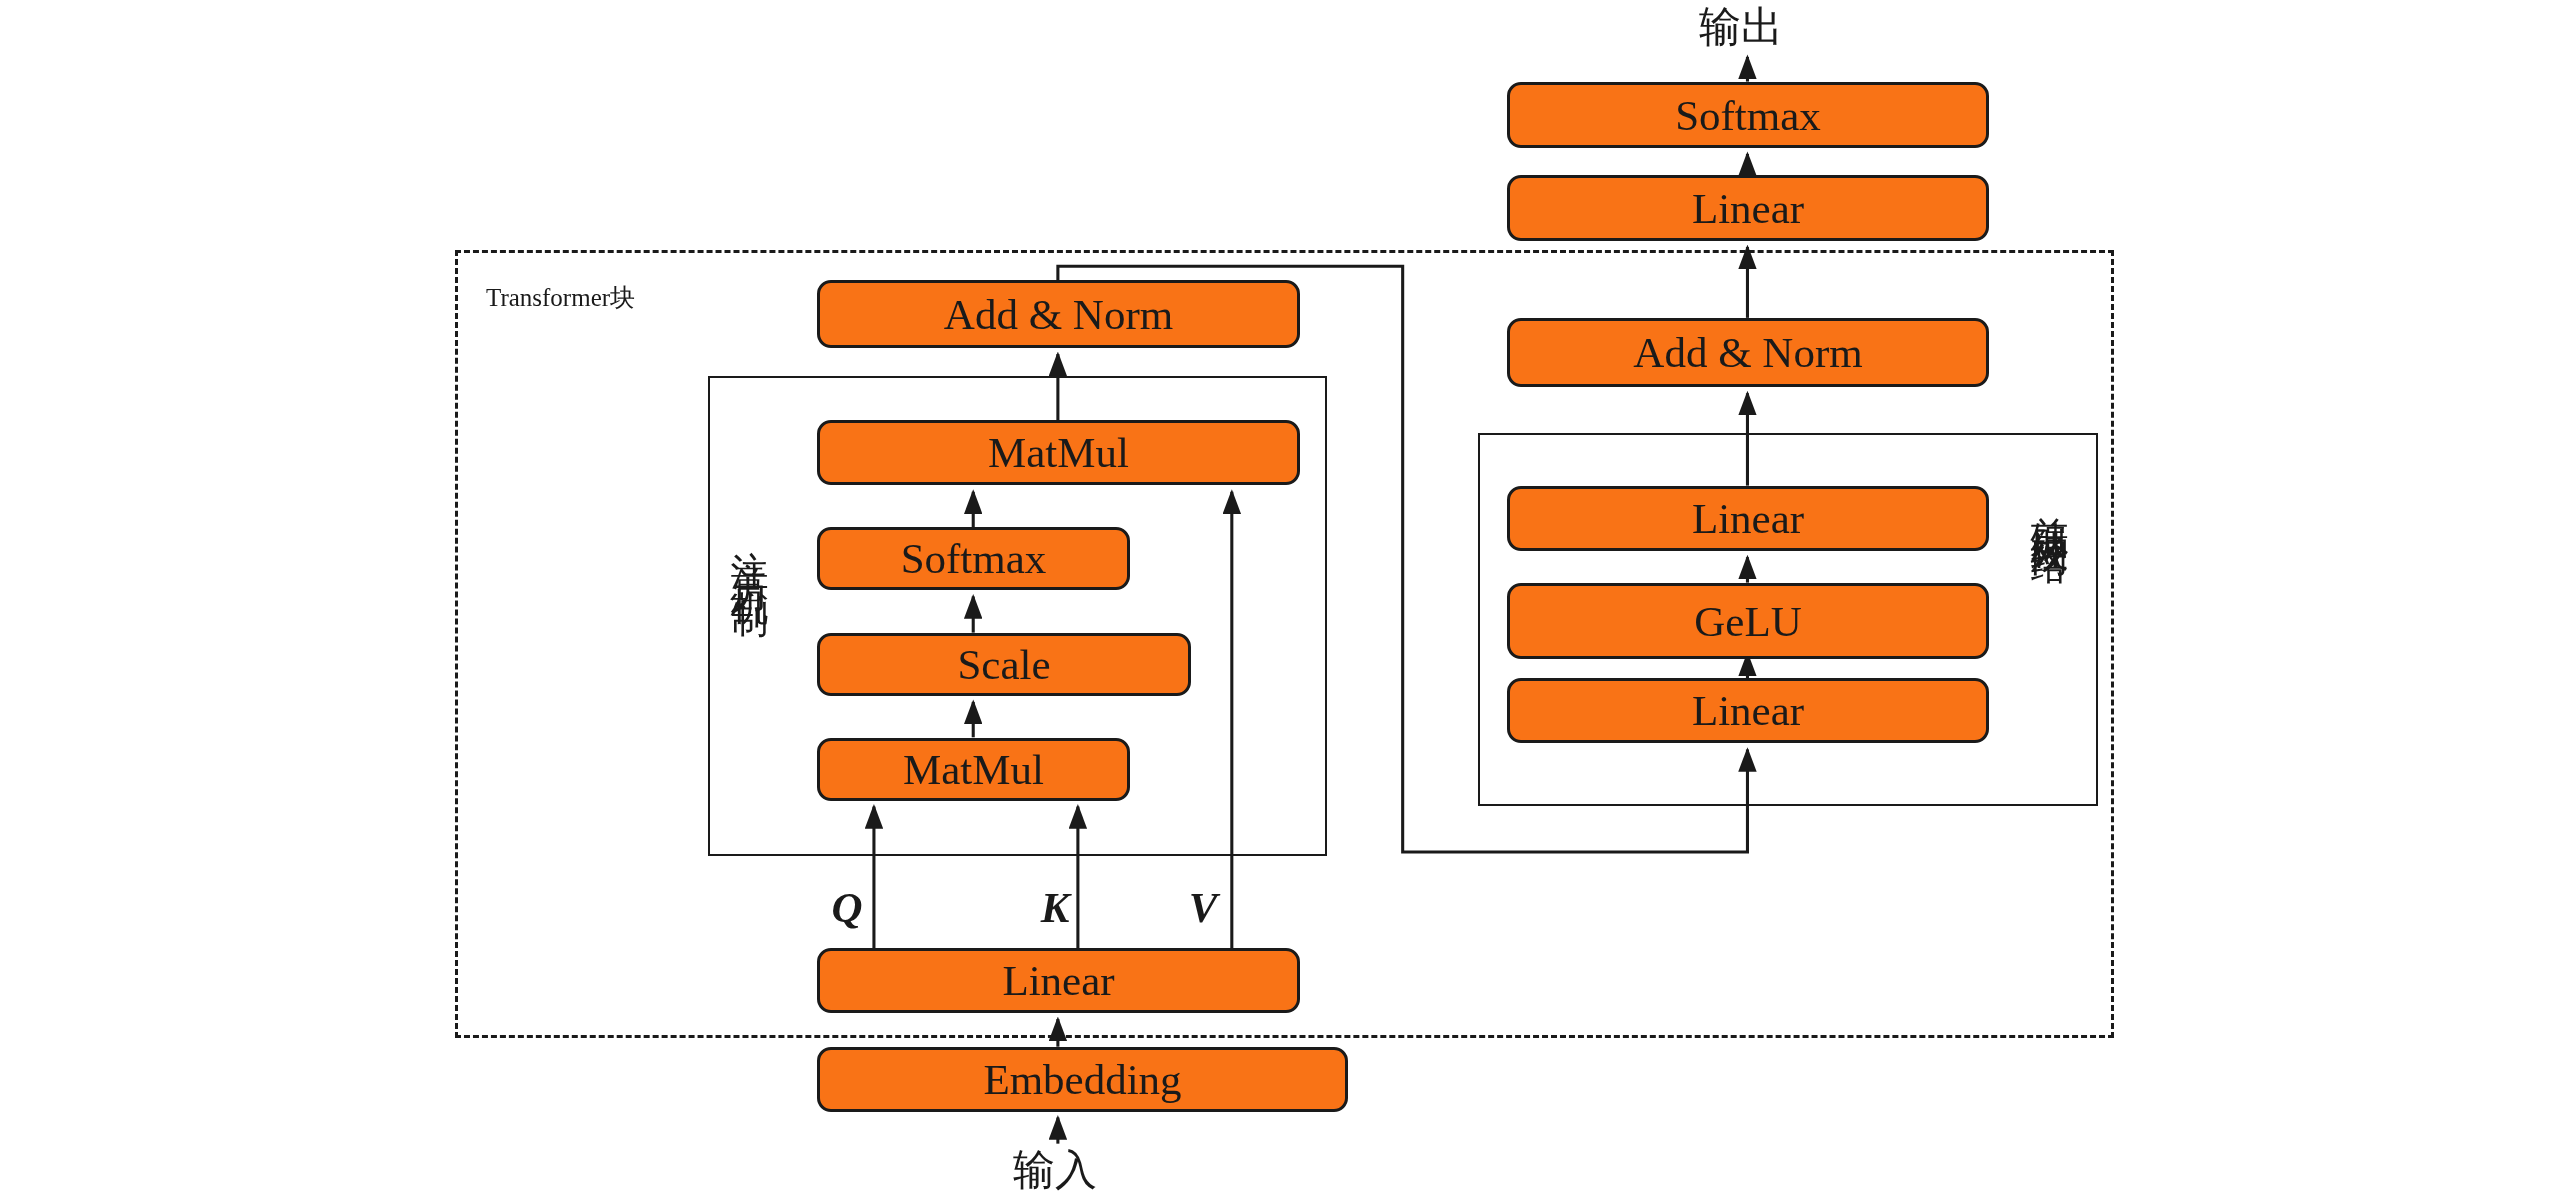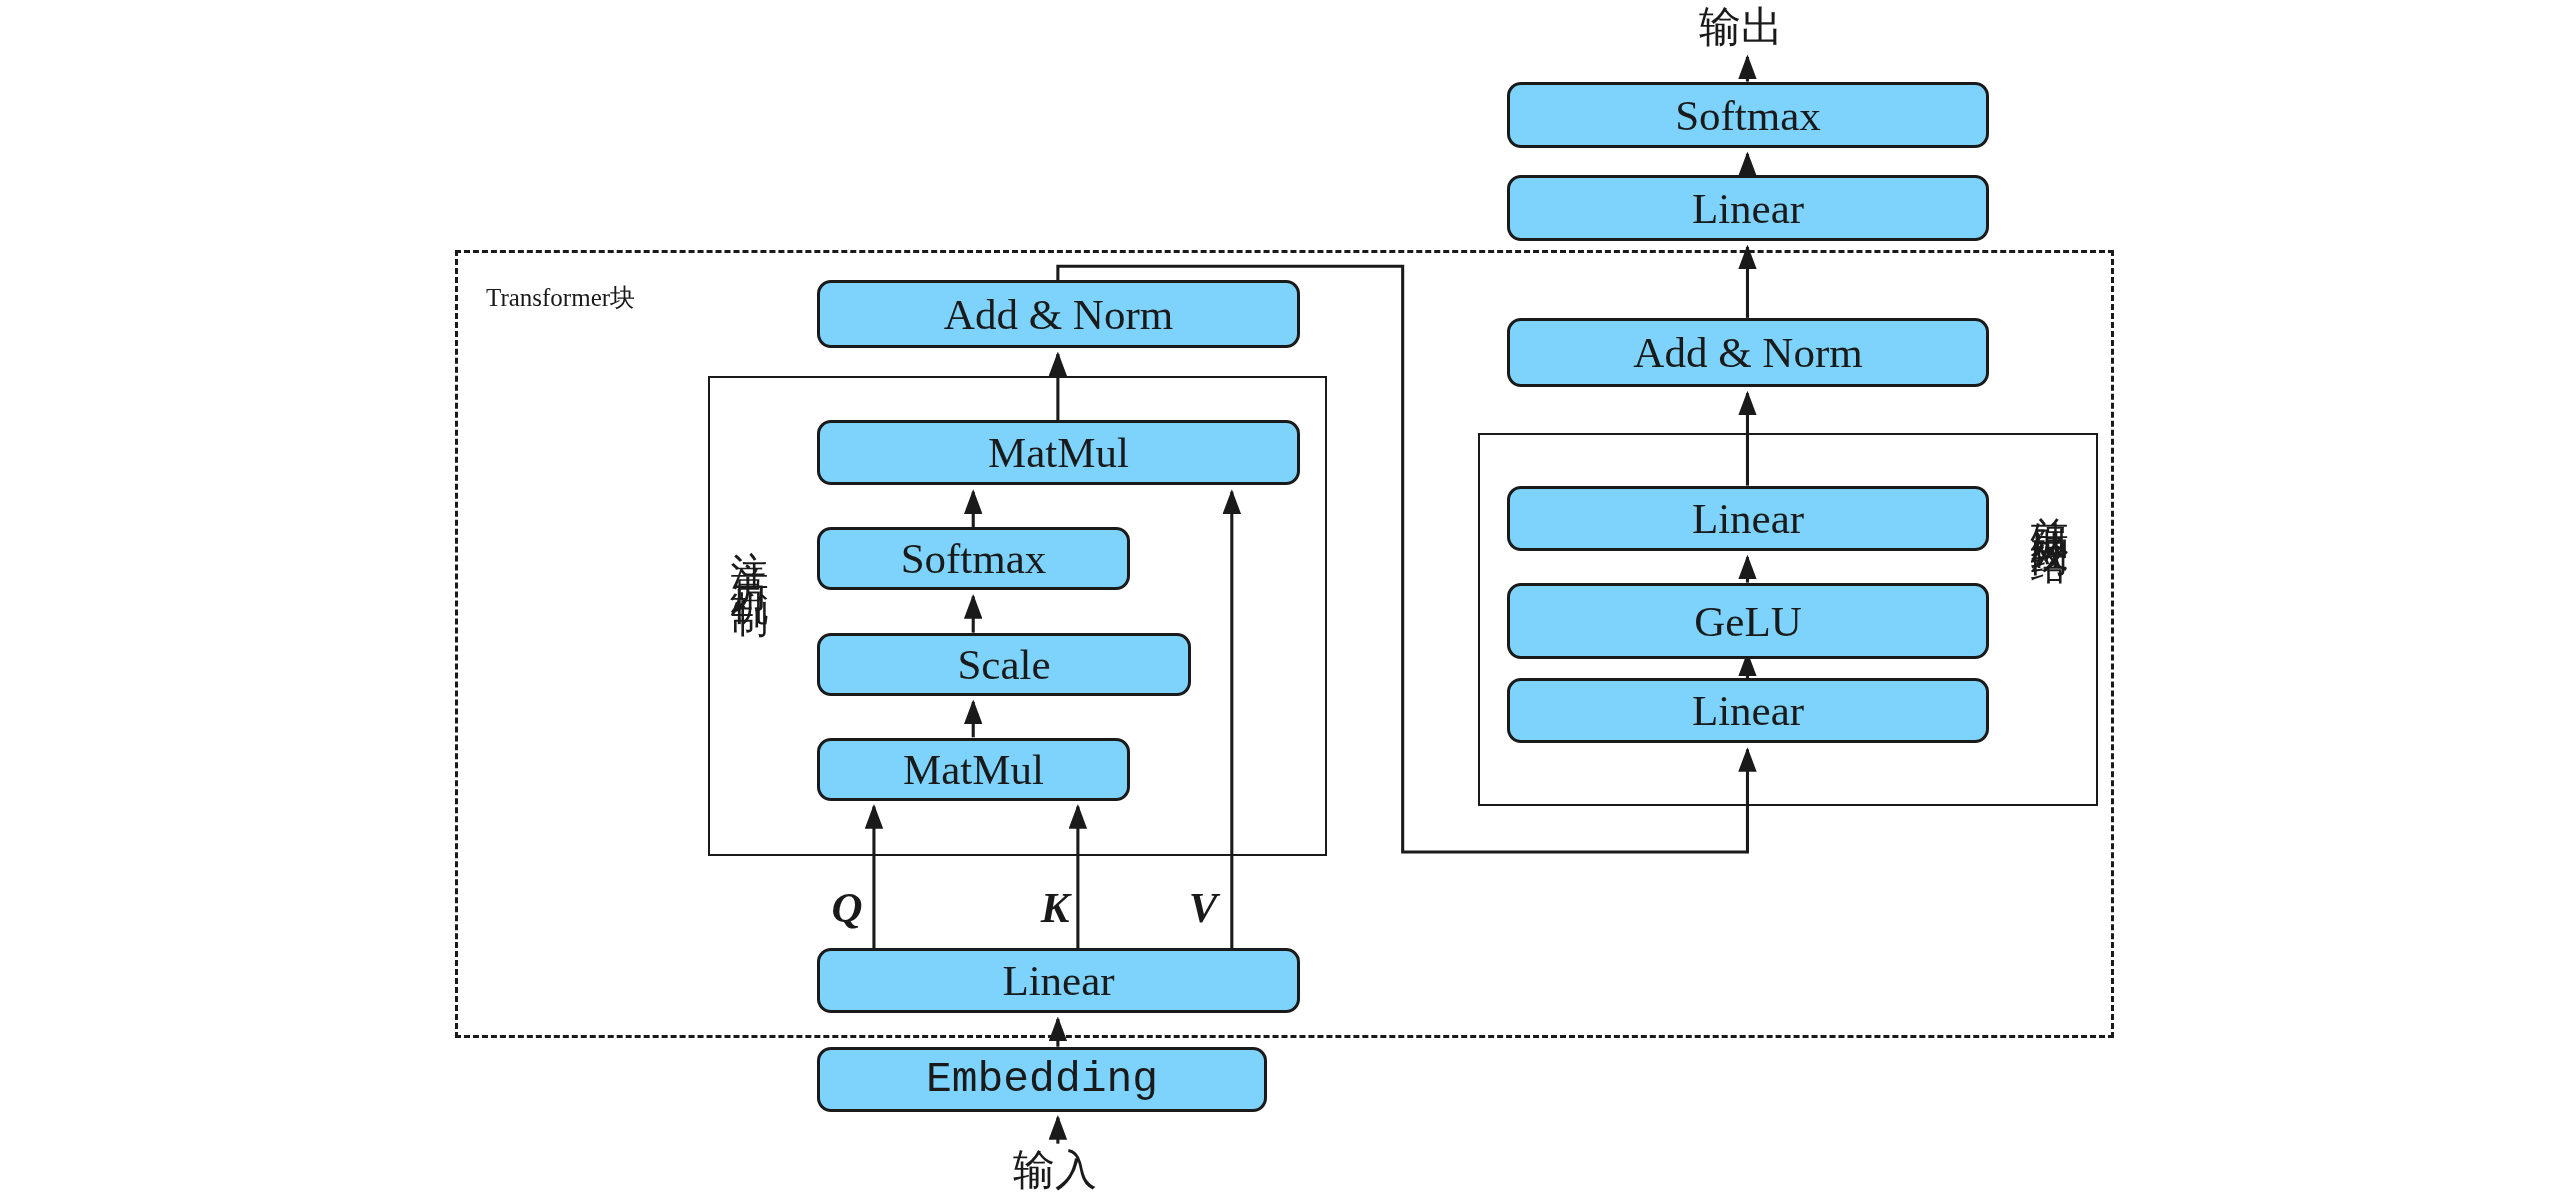--- a/index.html
+++ b/index.html
@@ -20,21 +20,21 @@
     position: absolute;
     left: 0; top: 0;
     width: 2576px;
     height: 1196px;
   }
   .node {
     position: absolute;
     box-sizing: border-box;
     border: 3.1px solid #1a1a1a;
     border-radius: 14px;
-    background: #7dd3fc;
+    background: #f97316;
     display: flex;
     align-items: center;
     justify-content: center;
     font-size: 43px;
     line-height: 1;
     white-space: nowrap;
   }
   .group-box {
     position: absolute;
     box-sizing: border-box;
@@ -119,21 +119,21 @@
 
   <div class="vlabel att" style="left:749px; top:520px;">注意力机制</div>
   <div class="vlabel ffn" style="left:2049px; top:487px;">前馈神经网络</div>
 
   <div class="node" style="left:817px; top:280px; width:483px; height:68px;">Add &amp; Norm</div>
   <div class="node" style="left:817px; top:420px; width:483px; height:65px;">MatMul</div>
   <div class="node" style="left:817px; top:527px; width:313px; height:63px;">Softmax</div>
   <div class="node" style="left:817px; top:633px; width:374px; height:63px;">Scale</div>
   <div class="node" style="left:817px; top:738px; width:313px; height:63px;">MatMul</div>
   <div class="node" style="left:817px; top:948px; width:483px; height:65px;">Linear</div>
-  <div class="node" style="left:817px; top:1047px; width:450px; height:65px;font-family:Liberation Mono, monospace;">Embedding</div>
+  <div class="node" style="left:817px; top:1047px; width:531px; height:65px;">Embedding</div>
 
   <div class="node" style="left:1507px; top:82px; width:482px; height:66px;">Softmax</div>
   <div class="node" style="left:1507px; top:175px; width:482px; height:66px;">Linear</div>
   <div class="node" style="left:1507px; top:318px; width:482px; height:69px;">Add &amp; Norm</div>
   <div class="node" style="left:1507px; top:486px; width:482px; height:65px;">Linear</div>
   <div class="node" style="left:1507px; top:583px; width:482px; height:76px;">GeLU</div>
   <div class="node" style="left:1507px; top:678px; width:482px; height:65px;">Linear</div>
 
   <div class="qkv" style="left:847px; top:907px;">Q</div>
   <div class="qkv" style="left:1055px; top:907px;">K</div>

